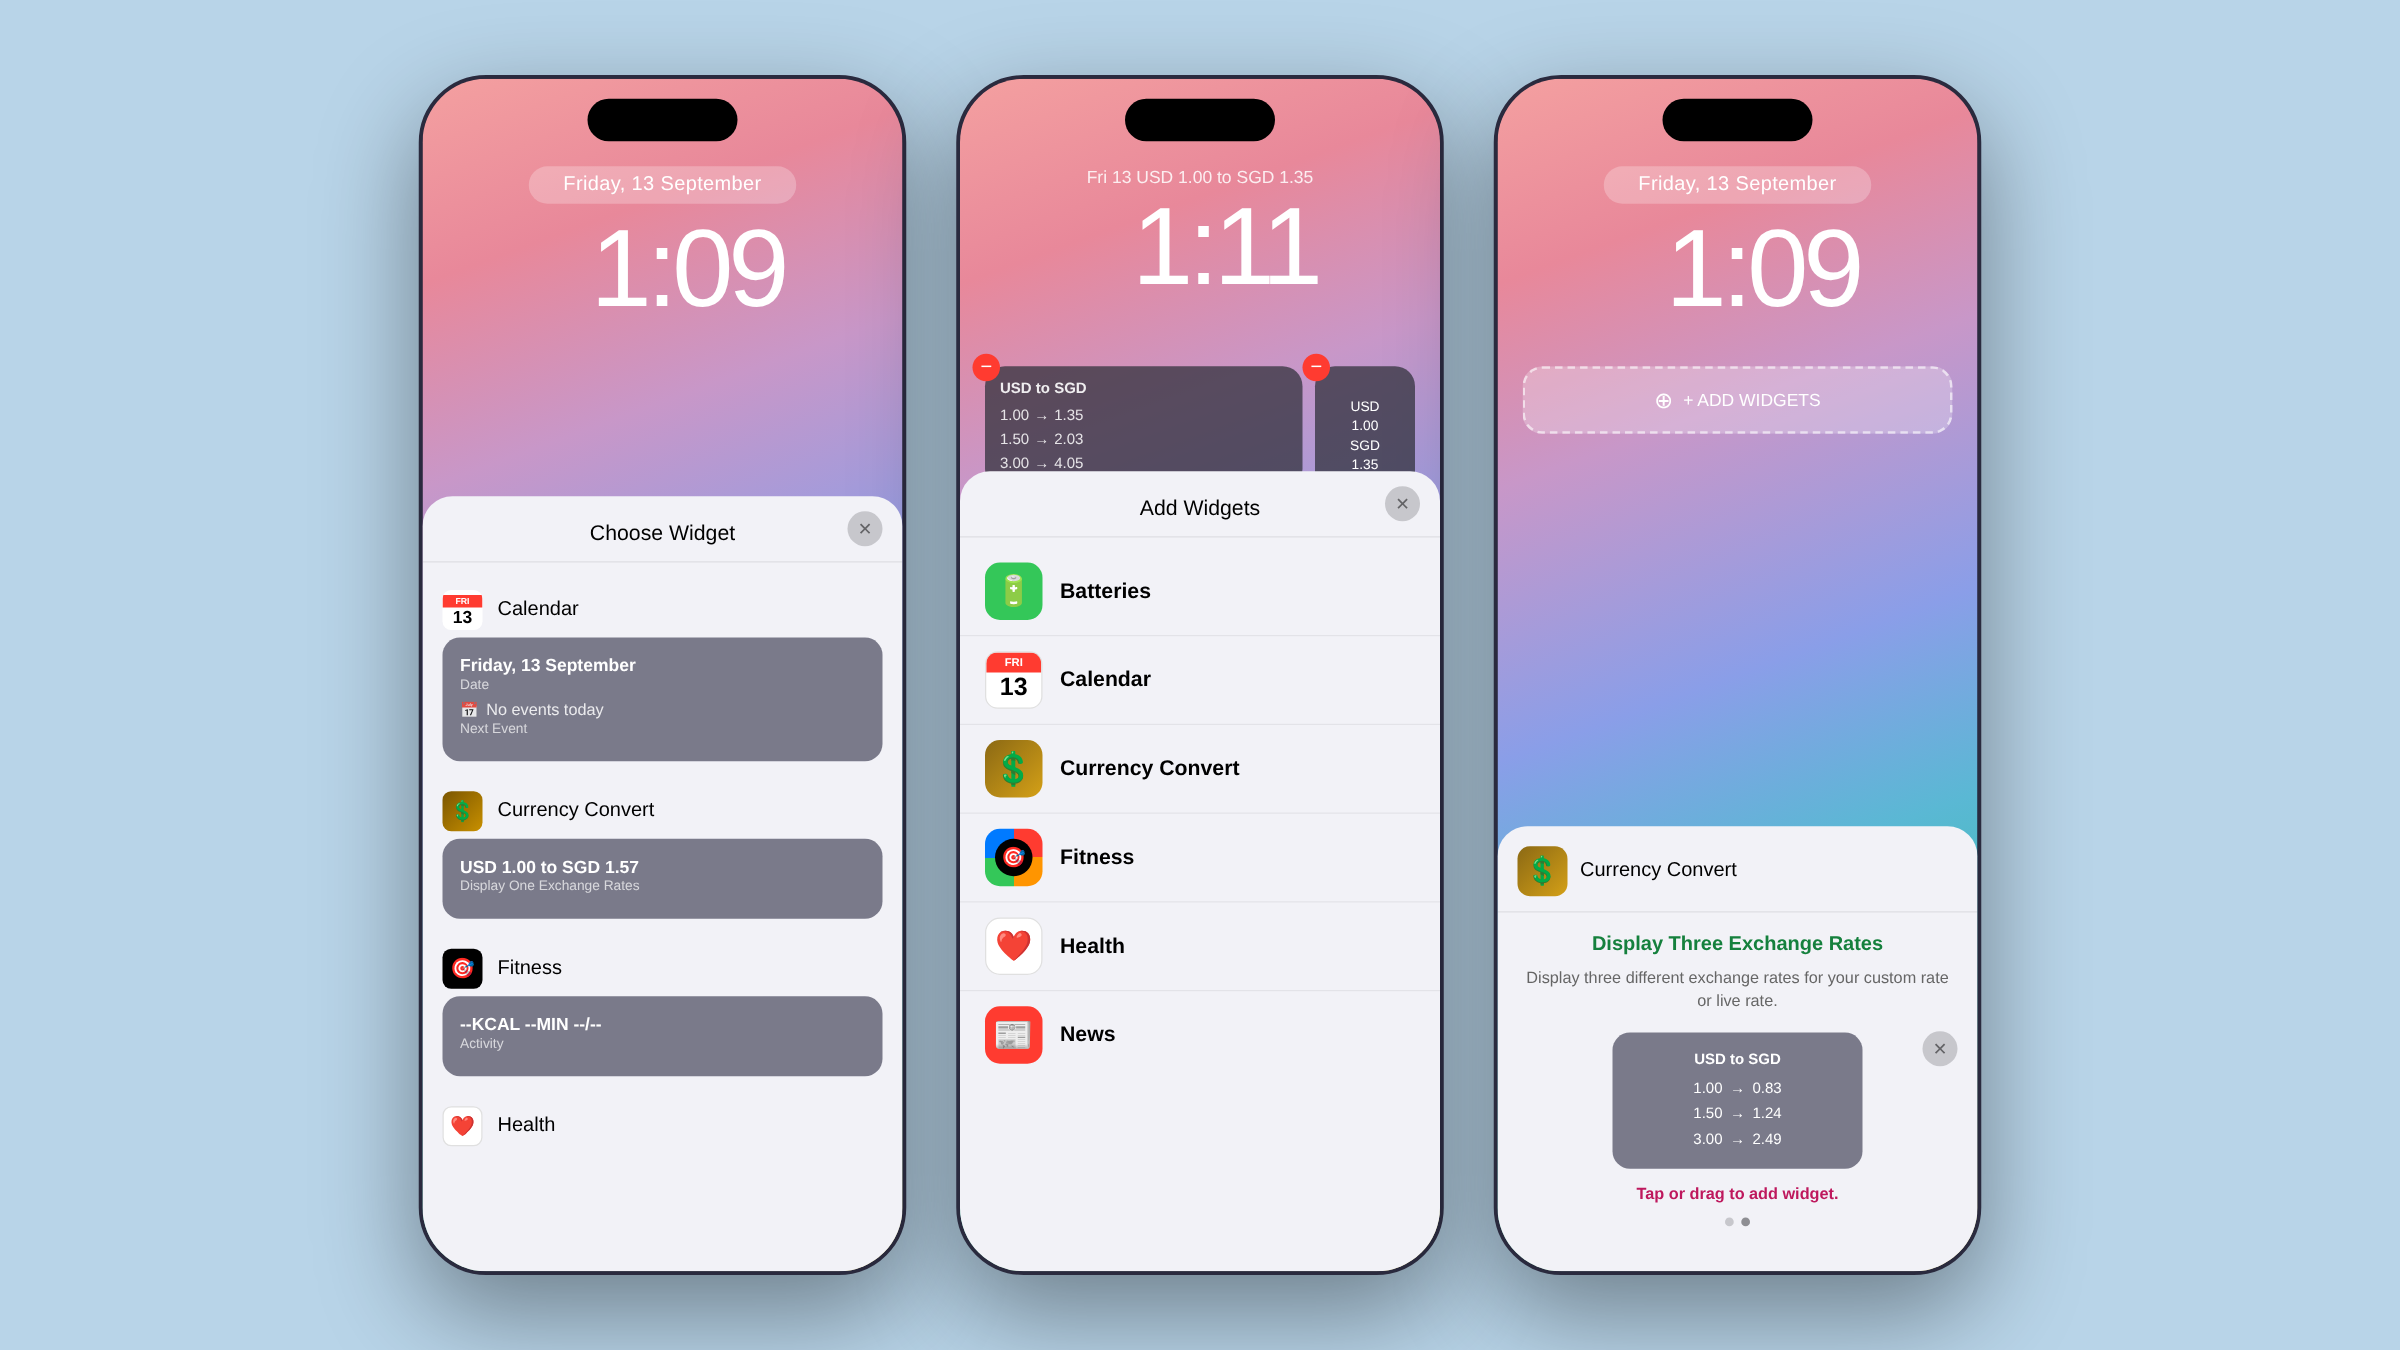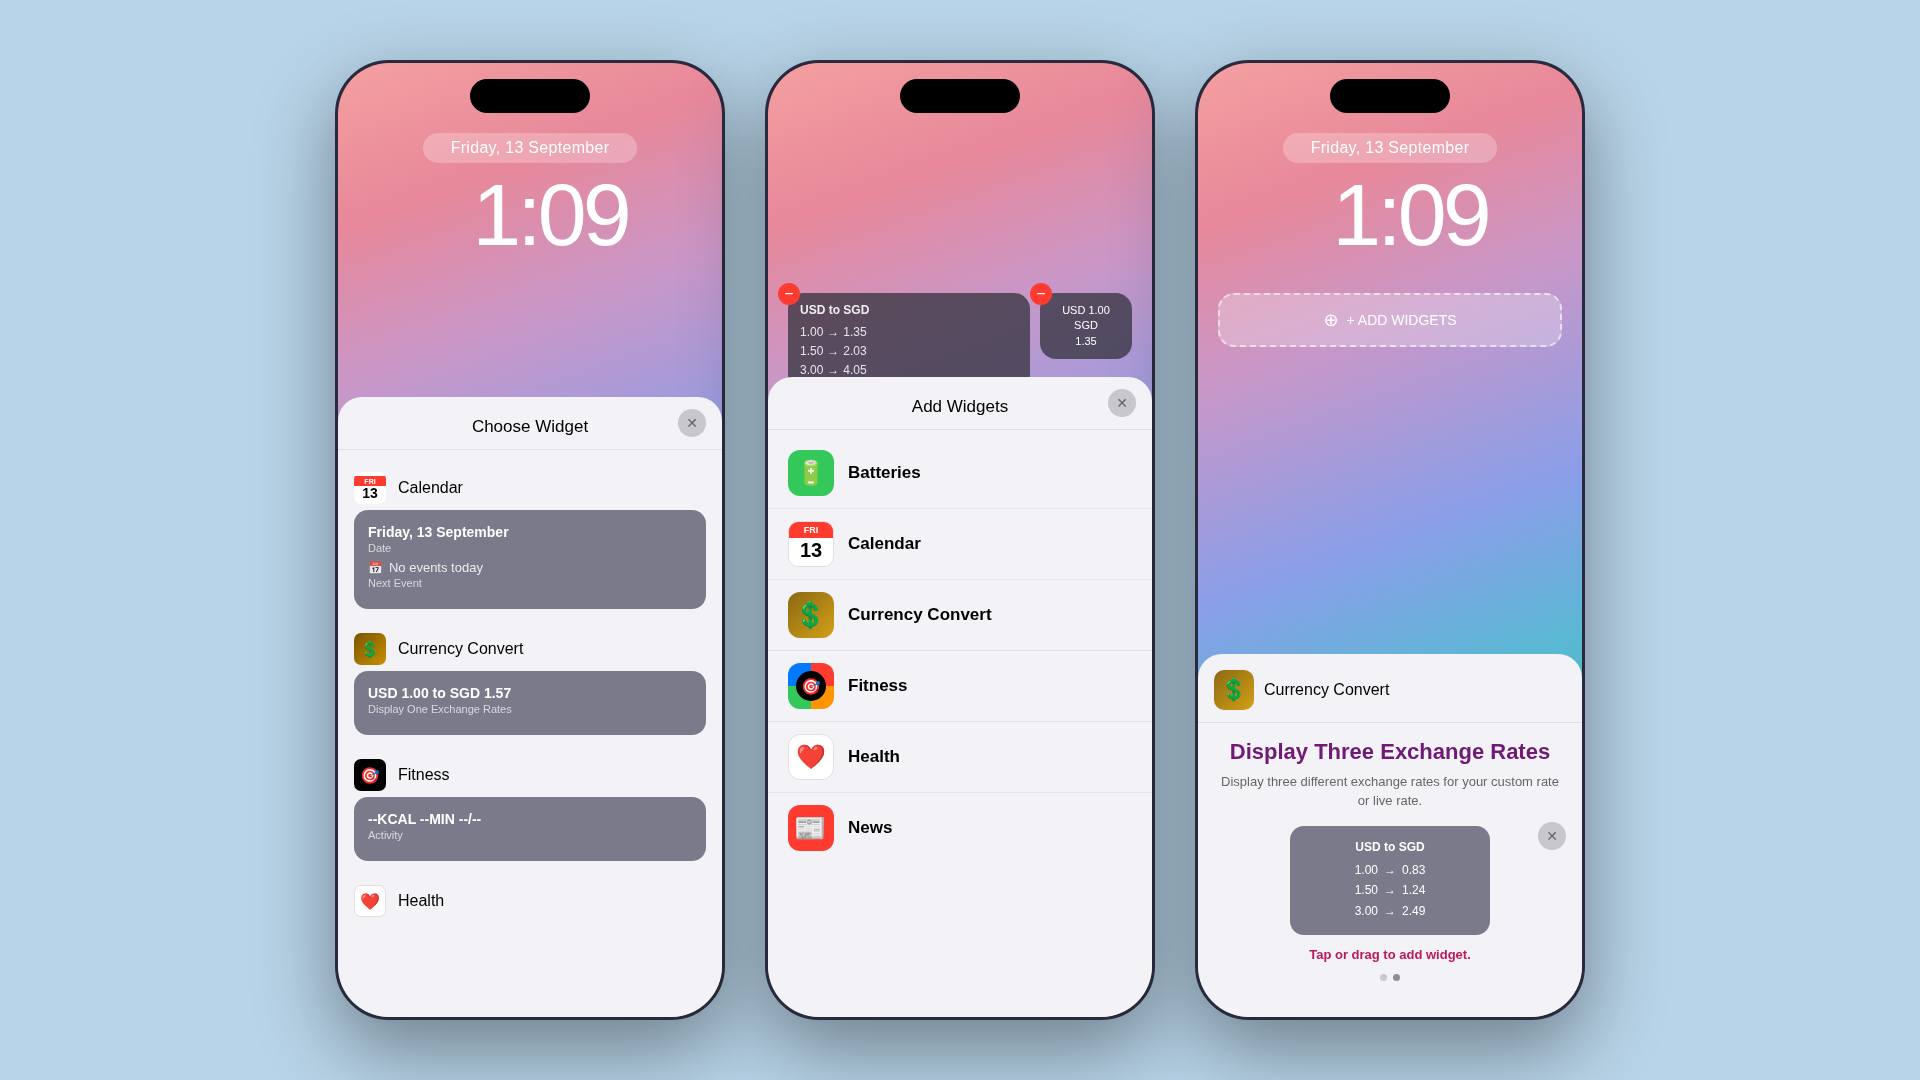--- a/index.html
+++ b/index.html
@@ -255,22 +255,22 @@
       align-items: center;
       gap: 4px;
       font-size: 12px;
       color: rgba(255,255,255,0.85);
       line-height: 1.6;
     }
 
     .lock-widget-small {
       background: rgba(50,50,60,0.75);
       border-radius: 16px;
-      padding: 10px;
-      width: 92px;
+      padding: 26px;
+      width: 80px;
       color: white;
       display: flex;
       flex-direction: column;
       align-items: center;
       justify-content: center;
       font-size: 11px;
       text-align: center;
       line-height: 1.4;
     }
 
@@ -331,23 +331,23 @@
       font-weight: 500;
       color: #000;
     }
 
     .detail-content {
       padding: 16px 20px;
       text-align: center;
     }
 
     .detail-title {
-      font-size: 22px;
+      font-size: 16px;
       font-weight: 700;
-      color: #701a75;
+      color: #15803d;
       line-height: 1.2;
       margin-bottom: 8px;
     }
 
     .detail-description {
       font-size: 13px;
       color: #666;
       line-height: 1.4;
       margin-bottom: 16px;
     }
@@ -599,20 +599,24 @@
 
 <div class="phone">
   <div class="side-btn-right"></div>
   <div class="side-btn-left-1"></div>
   <div class="side-btn-left-2"></div>
   <div class="side-btn-left-3"></div>
 
   <div class="wallpaper"></div>
   <div class="dynamic-island"></div>
 
+  <div class="lock-screen-content">
+    <div class="lock-date-small">Fri 13  USD 1.00 to SGD 1.35</div>
+    <div class="lock-time">1:11</div>
+  </div>
 
   <div class="lock-widget-area">
     <div style="position:relative; flex:1;">
       <div class="remove-btn">−</div>
       <div class="lock-widget-big">
         <div class="lock-widget-title">USD to SGD</div>
         <div class="lock-widget-row">
           <span>1.00</span>
           <span>→</span>
           <span>1.35</span>

